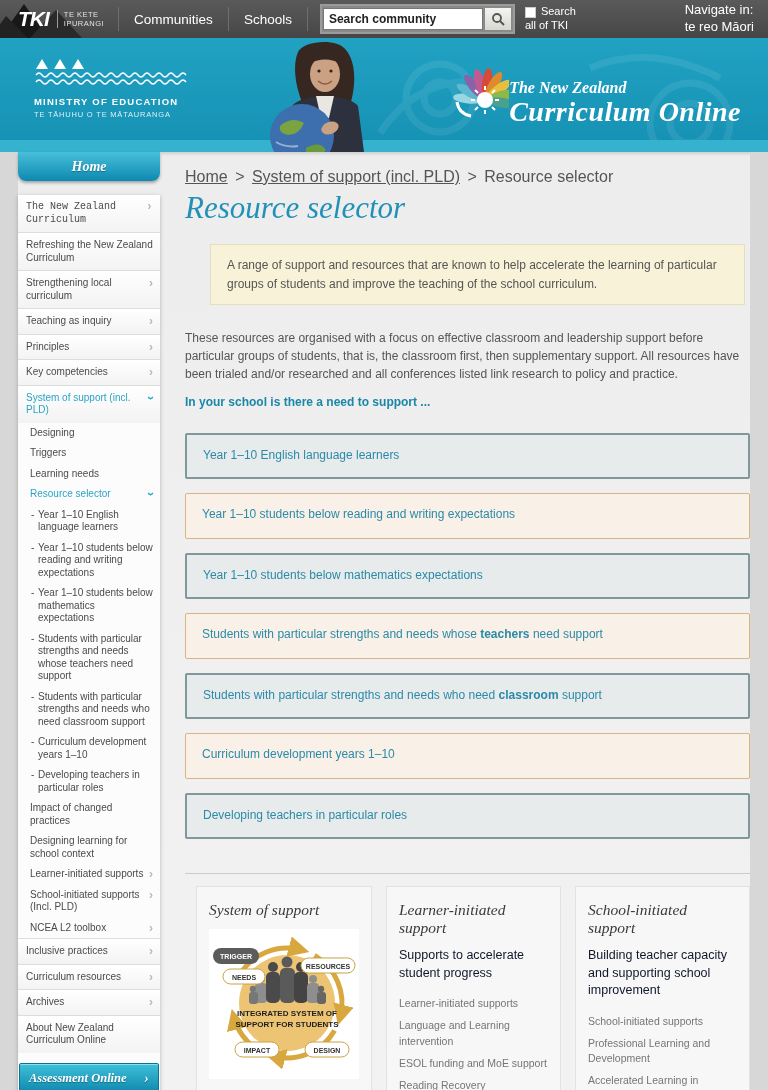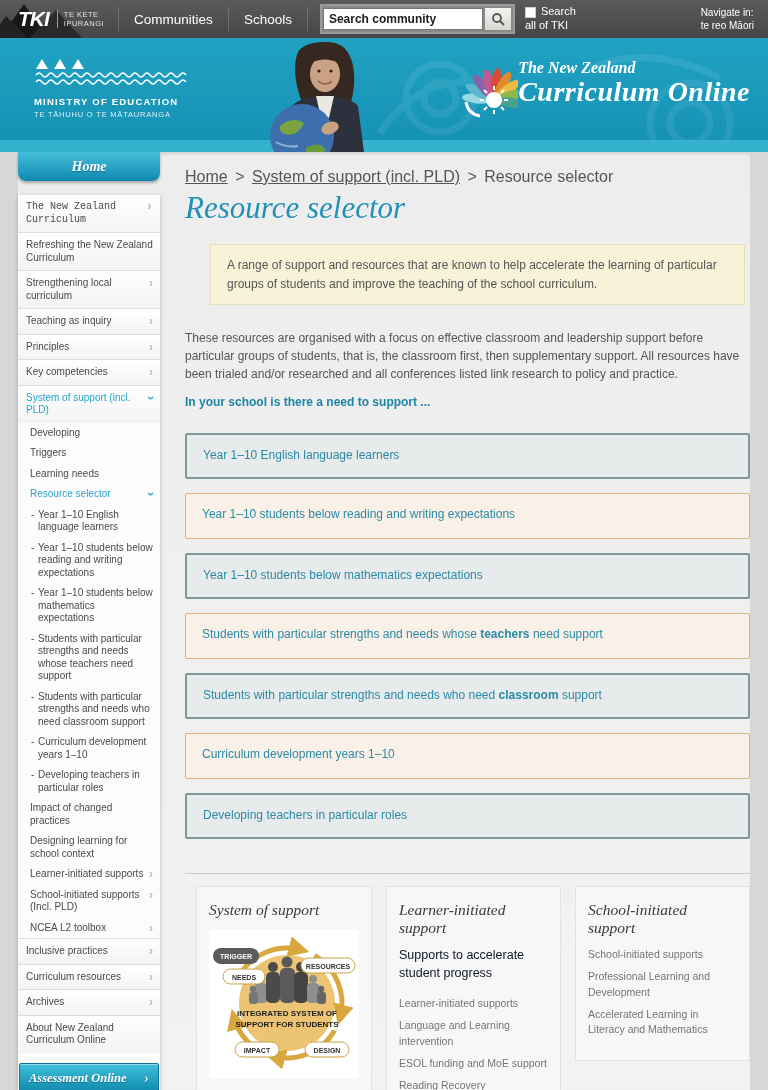--- a/index.html
+++ b/index.html
@@ -13,32 +13,32 @@
   .tki-abbr{font-style:italic;font-weight:bold;font-size:21px;color:#fff;letter-spacing:-1px;padding-right:8px;}
   .tki-sub{border-left:1px solid #9a9a9a;padding-left:6px;font-size:7.5px;color:#e2e2e2;line-height:1.25;letter-spacing:.5px;}
   .tb-sep{width:1px;height:24px;background:#6e6e6e;margin:0 2px;}
   .tb-link{color:#fff;font-size:13.5px;padding:0 13px;text-decoration:none;cursor:pointer;}
   .searchwrap{display:flex;align-items:center;border:2px solid #9b9b9b;border-radius:0;background:#8a8a8a;margin-left:10px;padding:1px;}
   .searchwrap input{width:148px;height:20px;border:1px solid #777;font-family:"Liberation Sans",sans-serif;font-size:12px;font-weight:bold;color:#222;padding:0 5px;outline:none;}
   .search-btn{width:26px;height:22px;background:linear-gradient(#f4f4f2,#d8d8d2);border:1px solid #888;margin-left:1px;display:flex;align-items:center;justify-content:center;cursor:pointer;}
   .scope{margin-left:10px;color:#fff;font-size:11px;line-height:1.25;}
   .scope-row{display:flex;align-items:center;gap:5px;}
   .cbx{width:9px;height:9px;background:#fff;border:1px solid #ccc;display:inline-block;cursor:pointer;}
-  .navigate{margin-left:auto;padding-right:14px;color:#fff;font-size:10px;line-height:1.3;text-align:left;}
+  .navigate{margin-left:auto;padding-right:14px;color:#fff;font-size:13px;line-height:1.3;text-align:left;}
   .navigate .lang{color:#fff;cursor:pointer;}
 
   
   .banner{position:relative;height:114px;background:linear-gradient(#21a2c3,#1590b3);overflow:hidden;}
   .banner-band{position:absolute;left:0;bottom:0;width:100%;height:12px;background:#35b2cd;}
   .koru-marks{position:absolute;left:0;top:0;opacity:.08;}
   .moe{position:absolute;left:34px;top:20px;color:#fff;}
   .moe-text1{font-size:9.5px;font-weight:bold;letter-spacing:1.2px;margin-top:6px;}
   .moe-text2{font-size:7.5px;color:#d9f1f7;letter-spacing:.8px;margin-top:3px;}
   .photo{position:absolute;left:240px;top:0;}
-  .nzc{position:absolute;right:18px;top:22px;display:flex;align-items:flex-start;}
+  .nzc{position:absolute;right:27px;top:22px;display:flex;align-items:flex-end;}
   .nzc-text{color:#fff;font-family:"Liberation Serif",serif;font-style:italic;line-height:1.05;}
   .nzc-line1{font-size:16px;font-weight:bold;}
   .nzc-line2{font-size:28px;font-weight:bold;letter-spacing:.5px;}
 
   
   .content-wrap{position:relative;height:938px;background:linear-gradient(#ededed,#f2f2f2);box-shadow:inset 0 2px 3px rgba(0,0,0,.12);}
   .rail{position:absolute;top:0;bottom:0;width:18px;background:#d7d7d7;}
   .rail.left{left:0;} .rail.right{right:0;}
 
   
@@ -235,21 +235,21 @@
             </div>
             <div class="sb-item lvl0">
               <span class="lbl">Key competencies</span>
               <span class="chev right">›</span>
             </div>
             <div class="sb-item lvl0 teal">
               <span class="lbl">System of support (incl. PLD)</span>
               <span class="chev down">›</span>
             </div>
             <div class="sb-item lvl1">
-              <span class="lbl">Developing</span>
+              <span class="lbl">Designing</span>
             </div>
             <div class="sb-item lvl1">
               <span class="lbl">Triggers</span>
             </div>
             <div class="sb-item lvl1">
               <span class="lbl">Learning needs</span>
             </div>
             <div class="sb-item lvl1 teal">
               <span class="lbl">Resource selector</span>
               <span class="chev down">›</span>
@@ -404,20 +404,21 @@
           <div class="card-links" id="card1-links">
               <a class="card-link">Learner-initiated supports</a>
               <a class="card-link">Language and Learning intervention</a>
               <a class="card-link">ESOL funding and MoE support</a>
               <a class="card-link">Reading Recovery</a>
             </div>
         </section>
 
         <section class="card">
           <h3 class="card-title">School-initiated support</h3>
+          <p class="card-sub">Building teacher capacity and supporting school improvement</p>
           <div class="card-links" id="card2-links">
               <a class="card-link">School-initiated supports</a>
               <a class="card-link">Professional Learning and Development</a>
               <a class="card-link">Accelerated Learning in Literacy and Mathematics</a>
             </div>
         </section>
       </div>
     </main>
   </div>
 </div>

